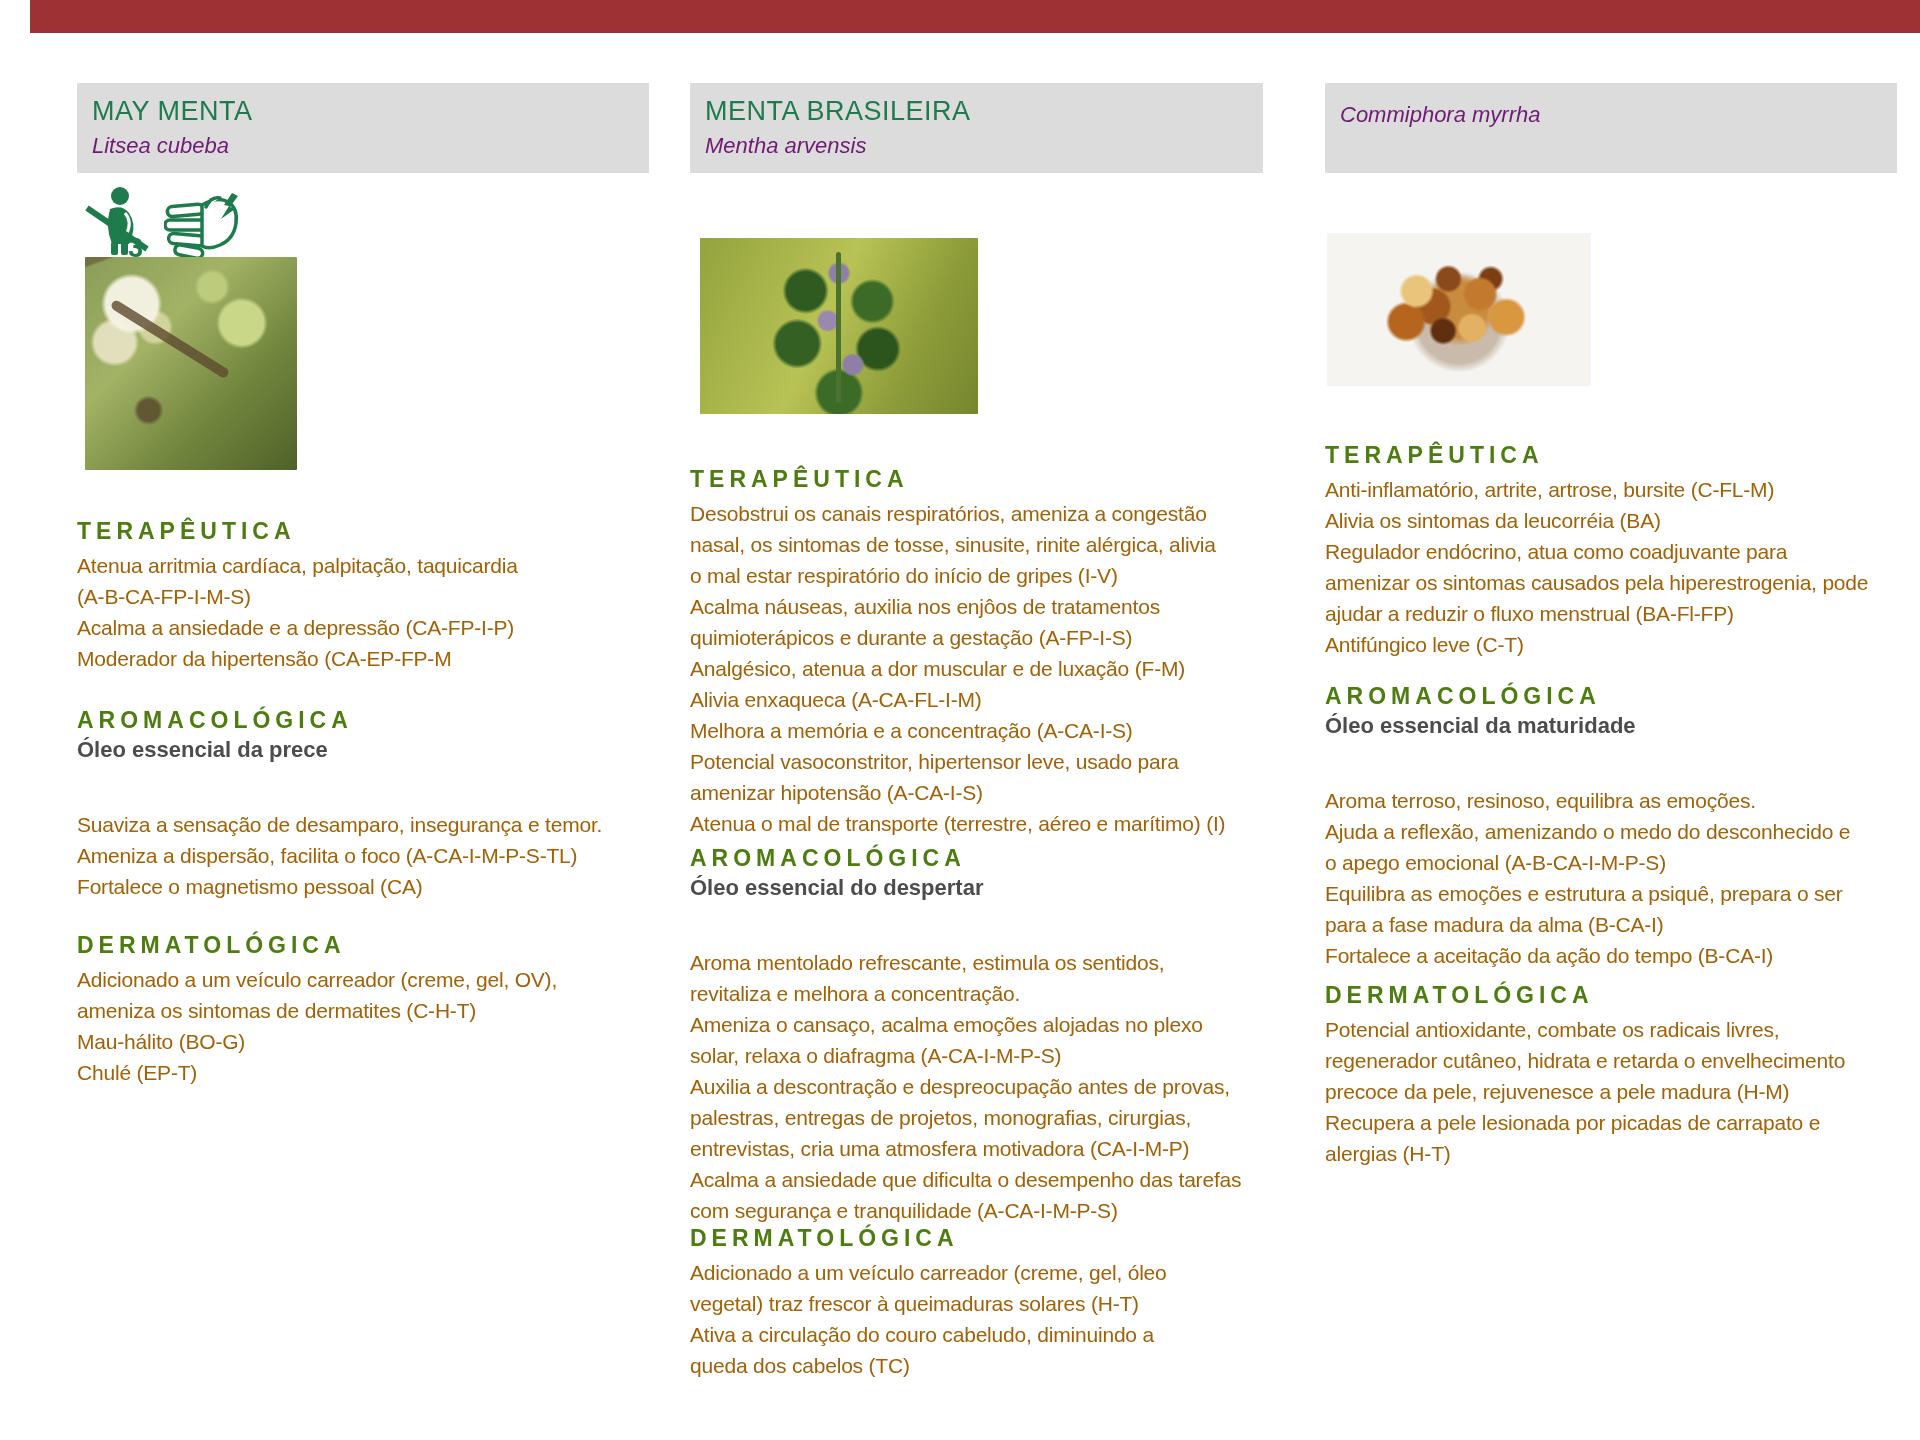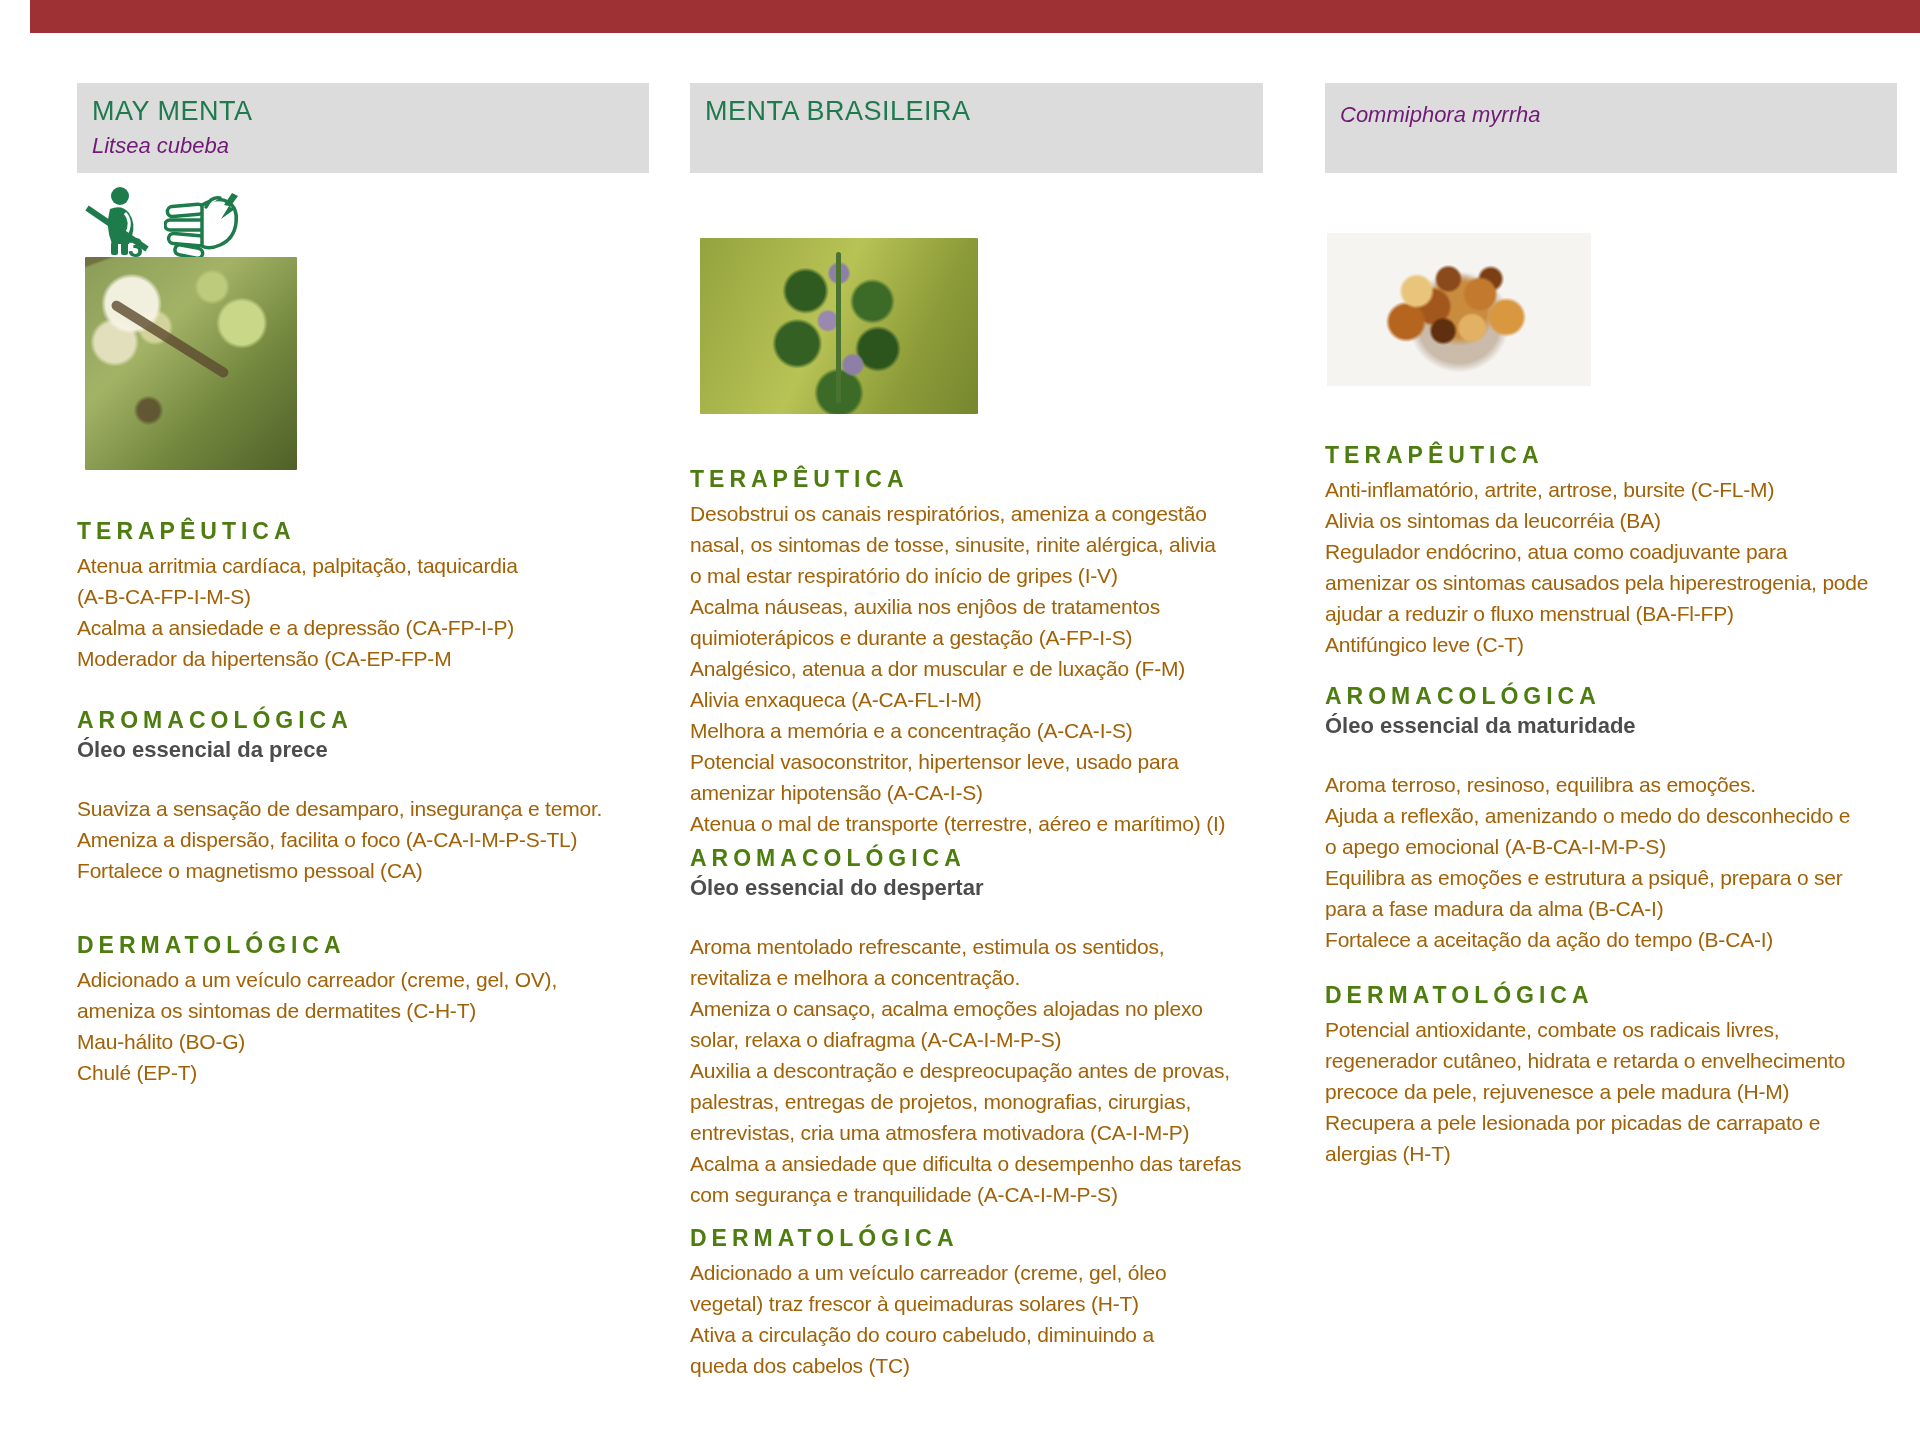--- a/index.html
+++ b/index.html
@@ -104,21 +104,21 @@
     font-size:22px;line-height:30px;
     font-weight:bold;color:#4c4c4c;
   }
   .section .body{
     margin-top:4px;
     font-size:21px;line-height:31px;
     letter-spacing:-0.2px;
     color:#a16207;
     white-space:pre-line;
   }
-  .section .body.after-subtitle{margin-top:28px;}
+  .section .body.after-subtitle{margin-top:44px;}
 
   .c1-s0{top:516px;} .c1-s1{top:705px;} .c1-s2{top:930px;}
   .c2-s0{top:464px;} .c2-s1{top:843px;} .c2-s2{top:1223px;}
   .c3-s0{top:440px;} .c3-s1{top:681px;} .c3-s2{top:980px;}
 </style>
 </head>
 <body>
 
 <div class="top-bar"></div>
 
@@ -174,20 +174,21 @@
     <div class="body">Adicionado a um veículo carreador (creme, gel, OV),
 ameniza os sintomas de dermatites (C-H-T)
 Mau-hálito (BO-G)
 Chulé (EP-T)</div>
   </div>
 </section>
 
 <section class="column col-2">
   <header class="col-header">
     <h1>MENTA BRASILEIRA</h1>
+    <p class="sci">Mentha arvensis</p>
   </header>
 
   <div class="photo photo-2"></div>
 
   <div class="section c2-s0">
     <h2>TERAPÊUTICA</h2>
     <div class="body">Desobstrui os canais respiratórios, ameniza a congestão
 nasal, os sintomas de tosse, sinusite, rinite alérgica, alivia
 o mal estar respiratório do início de gripes (I-V)
 Acalma náuseas, auxilia nos enjôos de tratamentos

